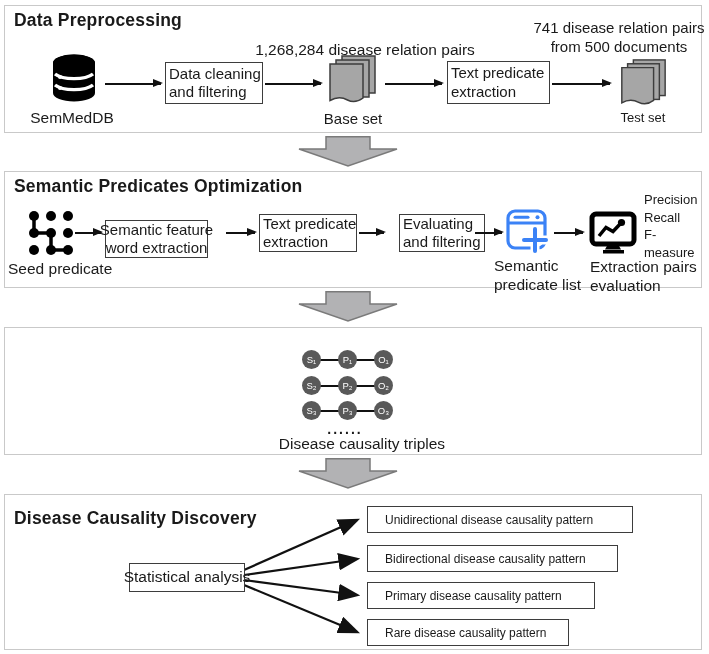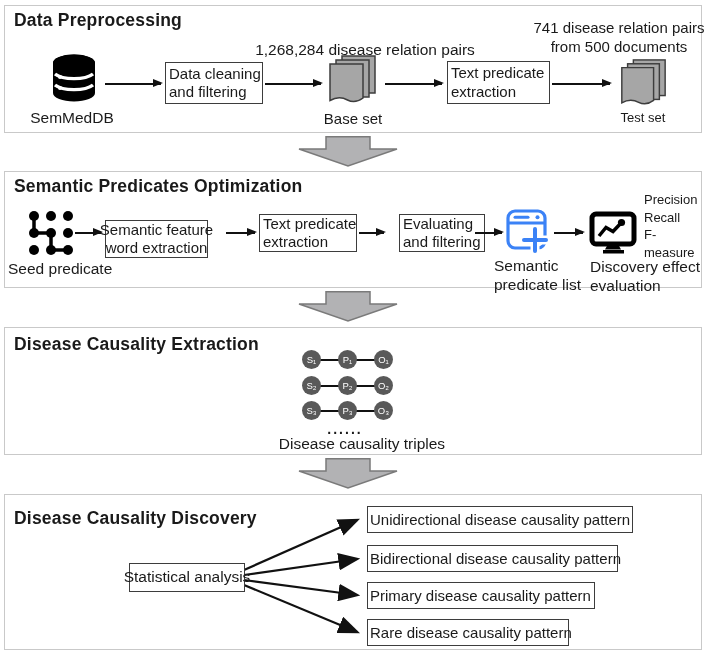--- a/index.html
+++ b/index.html
@@ -24,21 +24,21 @@
   .down-arrow{position:absolute;width:100px;height:31px;}
   .icon{position:absolute;}
   .t-line{position:absolute;height:2px;background:#111;}
   .t-node{
     position:absolute;width:19px;height:19px;border-radius:50%;background:#595959;color:#fff;
     font-size:9.5px;display:flex;align-items:center;justify-content:center;line-height:1;
   }
   .ellipsis{position:absolute;font-weight:bold;font-size:14px;letter-spacing:2px;}
   .pattern-box{
     position:absolute;border:1.5px solid #3d3d3d;background:#fff;box-sizing:border-box;height:27px;
-    display:flex;align-items:center;padding-left:2px;font-size:15px;white-space:nowrap;
+    display:flex;align-items:center;padding-left:17px;font-size:12px;white-space:nowrap;
   }
   .fan{position:absolute;left:0;top:0;pointer-events:none;}
   .small{font-size:13px;}
 </style>
 </head>
 <body>
 
 <div class="canvas">
 
   <div class="section" style="left:4px;top:5px;width:698px;height:128px;padding-left:48px;">
@@ -172,31 +172,30 @@
       <circle cx="32.5" cy="11.5" r="3.6" fill="#000"></circle>
       <path d="M19 33 h10 l3 5.5 h-16 z" fill="#000"></path>
       <rect x="14" y="39" width="21" height="3.5" fill="#000"></rect>
     </svg>
     <div class="lbl small" style="left:639px;top:19px;line-height:1.35;">
       <div>Precision</div>
       <div>Recall</div>
       <div>F-measure</div>
     </div>
     <div class="lbl" style="left:585px;top:85px;font-size:15.5px;">
-      <div>Discovery effect</div>
+      <div>Extraction pairs</div>
       <div>evaluation</div>
     </div>
   </div>
 
   <svg class="down-arrow" style="left:298px;top:291px;" viewBox="0 0 100 31">
     <polygon points="28,0.8 72,0.8 72,13 99,13 50,30 1,13 28,13" fill="#b2b2b4" stroke="#7a7a7a" stroke-width="1.5"></polygon>
   </svg>
 
   <div class="section" style="left:4px;top:327px;width:698px;height:128px;">
-    <div class="sec-title" style="top:6px;">Disease Causality Extraction</div>
 
     <div class="t-line" style="left:307px;top:31px;width:72px;"></div>
     <div class="t-node" style="left:297px;top:22px;">S₁</div>
     <div class="t-node" style="left:333px;top:22px;">P₁</div>
     <div class="t-node" style="left:369px;top:22px;">O₁</div>
 
     <div class="t-line" style="left:307px;top:57px;width:72px;"></div>
     <div class="t-node" style="left:297px;top:48px;">S₂</div>
     <div class="t-node" style="left:333px;top:48px;">P₂</div>
     <div class="t-node" style="left:369px;top:48px;">O₂</div>

